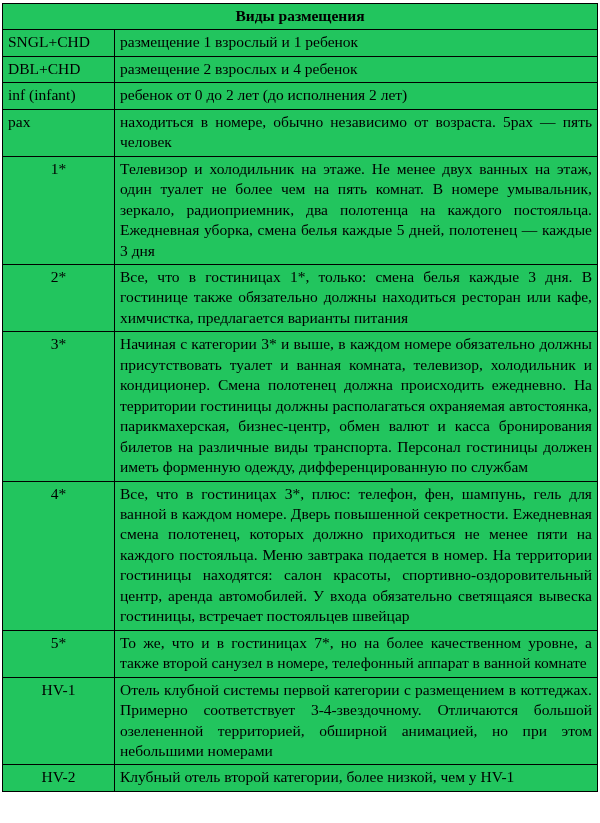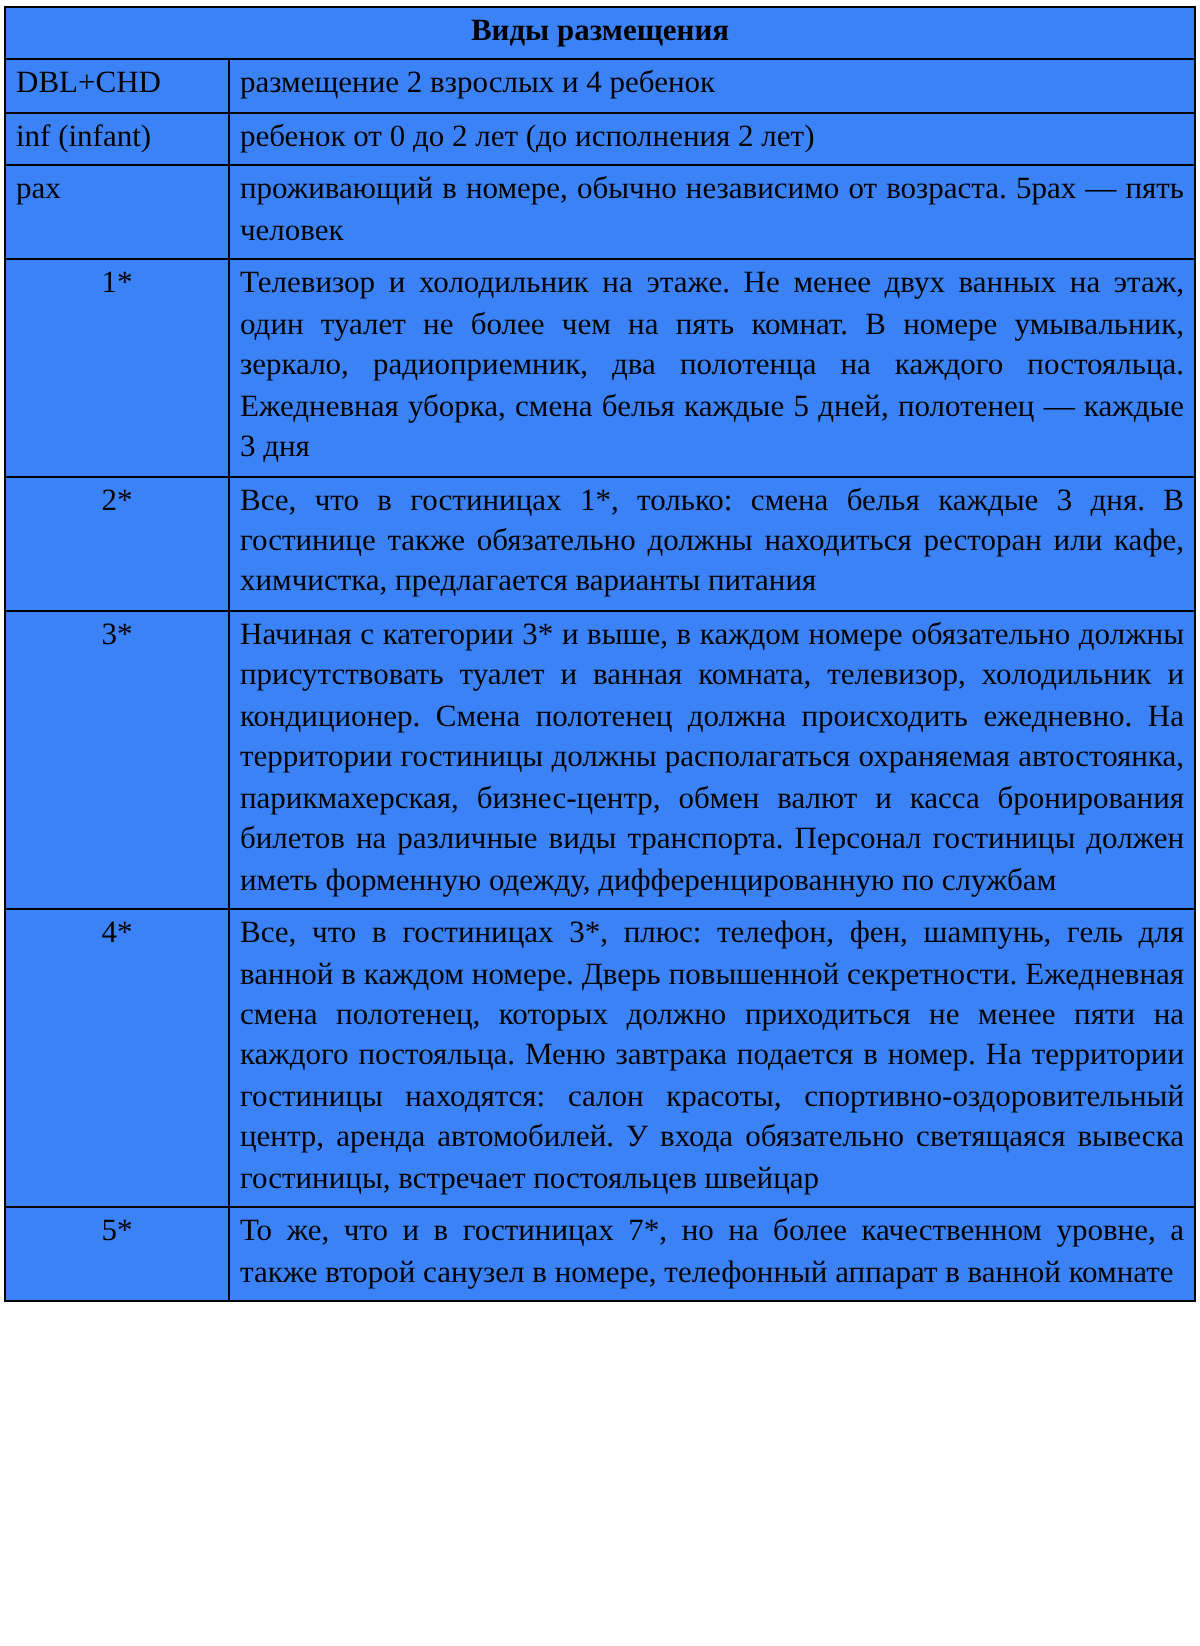--- a/index.html
+++ b/index.html
@@ -10,21 +10,21 @@
     }
     body {
       font-family: "Liberation Serif", "DejaVu Serif", serif;
       color: #000000;
     }
     table.doc-table {
       width: 596px;
       margin: 3px 2px;
       border-collapse: collapse;
       table-layout: fixed;
-      background: #3b82f6;
+      background: #22c55e;
     }
     table.doc-table td {
       border: 1px solid #000000;
       font-size: 15.5px;
       line-height: 1.32;
       vertical-align: top;
       padding: 2px 5px 3px 5px;
       overflow-wrap: break-word;
     }
     td.section-header {
@@ -55,30 +55,34 @@
   <colgroup>
     <col class="c-term">
     <col class="c-def">
   </colgroup>
   <tbody>
 
     <tr>
       <td class="section-header" colspan="2">Виды размещения</td>
     </tr>
     <tr>
+      <td class="term-left">SNGL+CHD</td>
+      <td class="def">размещение 1 взрослый и 1 ребенок</td>
+    </tr>
+    <tr>
       <td class="term-left">DBL+CHD</td>
       <td class="def">размещение 2 взрослых и 4 ребенок</td>
     </tr>
     <tr>
       <td class="term-left">inf (infant)</td>
       <td class="def">ребенок от 0 до 2 лет (до исполнения 2 лет)</td>
     </tr>
     <tr>
       <td class="term-left">pax</td>
-      <td class="def">проживающий в номере, обычно независимо от возраста. 5pax — пять человек</td>
+      <td class="def">находиться в номере, обычно независимо от возраста. 5pax — пять человек</td>
     </tr>
 
     <tr>
       <td class="term-center">1*</td>
       <td class="def">Телевизор и холодильник на этаже. Не менее двух ванных на этаж, один туалет не более чем на пять комнат. В номере умывальник, зеркало, радиоприемник, два полотенца на каждого постояльца. Ежедневная уборка, смена белья каждые 5 дней, полотенец — каждые 3 дня</td>
     </tr>
     <tr>
       <td class="term-center">2*</td>
       <td class="def">Все, что в гостиницах 1*, только: смена белья каждые 3 дня. В гостинице также обязательно должны находиться ресторан или кафе, химчистка, предлагается варианты питания</td>
     </tr>
@@ -87,14 +91,22 @@
       <td class="def">Начиная с категории 3* и выше, в каждом номере обязательно должны присутствовать туалет и ванная комната, телевизор, холодильник и кондиционер. Смена полотенец должна происходить ежедневно. На территории гостиницы должны располагаться охраняемая автостоянка, парикмахерская, бизнес-центр, обмен валют и касса бронирования билетов на различные виды транспорта. Персонал гостиницы должен иметь форменную одежду, дифференцированную по службам</td>
     </tr>
     <tr>
       <td class="term-center">4*</td>
       <td class="def">Все, что в гостиницах 3*, плюс: телефон, фен, шампунь, гель для ванной в каждом номере. Дверь повышенной секретности. Ежедневная смена полотенец, которых должно приходиться не менее пяти на каждого постояльца. Меню завтрака подается в номер. На территории гостиницы находятся: салон красоты, спортивно-оздоровительный центр, аренда автомобилей. У входа обязательно светящаяся вывеска гостиницы, встречает постояльцев швейцар</td>
     </tr>
     <tr>
       <td class="term-center">5*</td>
       <td class="def">То же, что и в гостиницах 7*, но на более качественном уровне, а также второй санузел в номере, телефонный аппарат в ванной комнате</td>
     </tr>
+    <tr>
+      <td class="term-center">HV-1</td>
+      <td class="def">Отель клубной системы первой категории с размещением в коттеджах. Примерно соответствует 3-4-звездочному. Отличаются большой озелененной территорией, обширной анимацией, но при этом небольшими номерами</td>
+    </tr>
+    <tr>
+      <td class="term-center">HV-2</td>
+      <td class="def">Клубный отель второй категории, более низкой, чем у HV-1</td>
+    </tr>
   </tbody>
 </table>
 
 </body></html>

